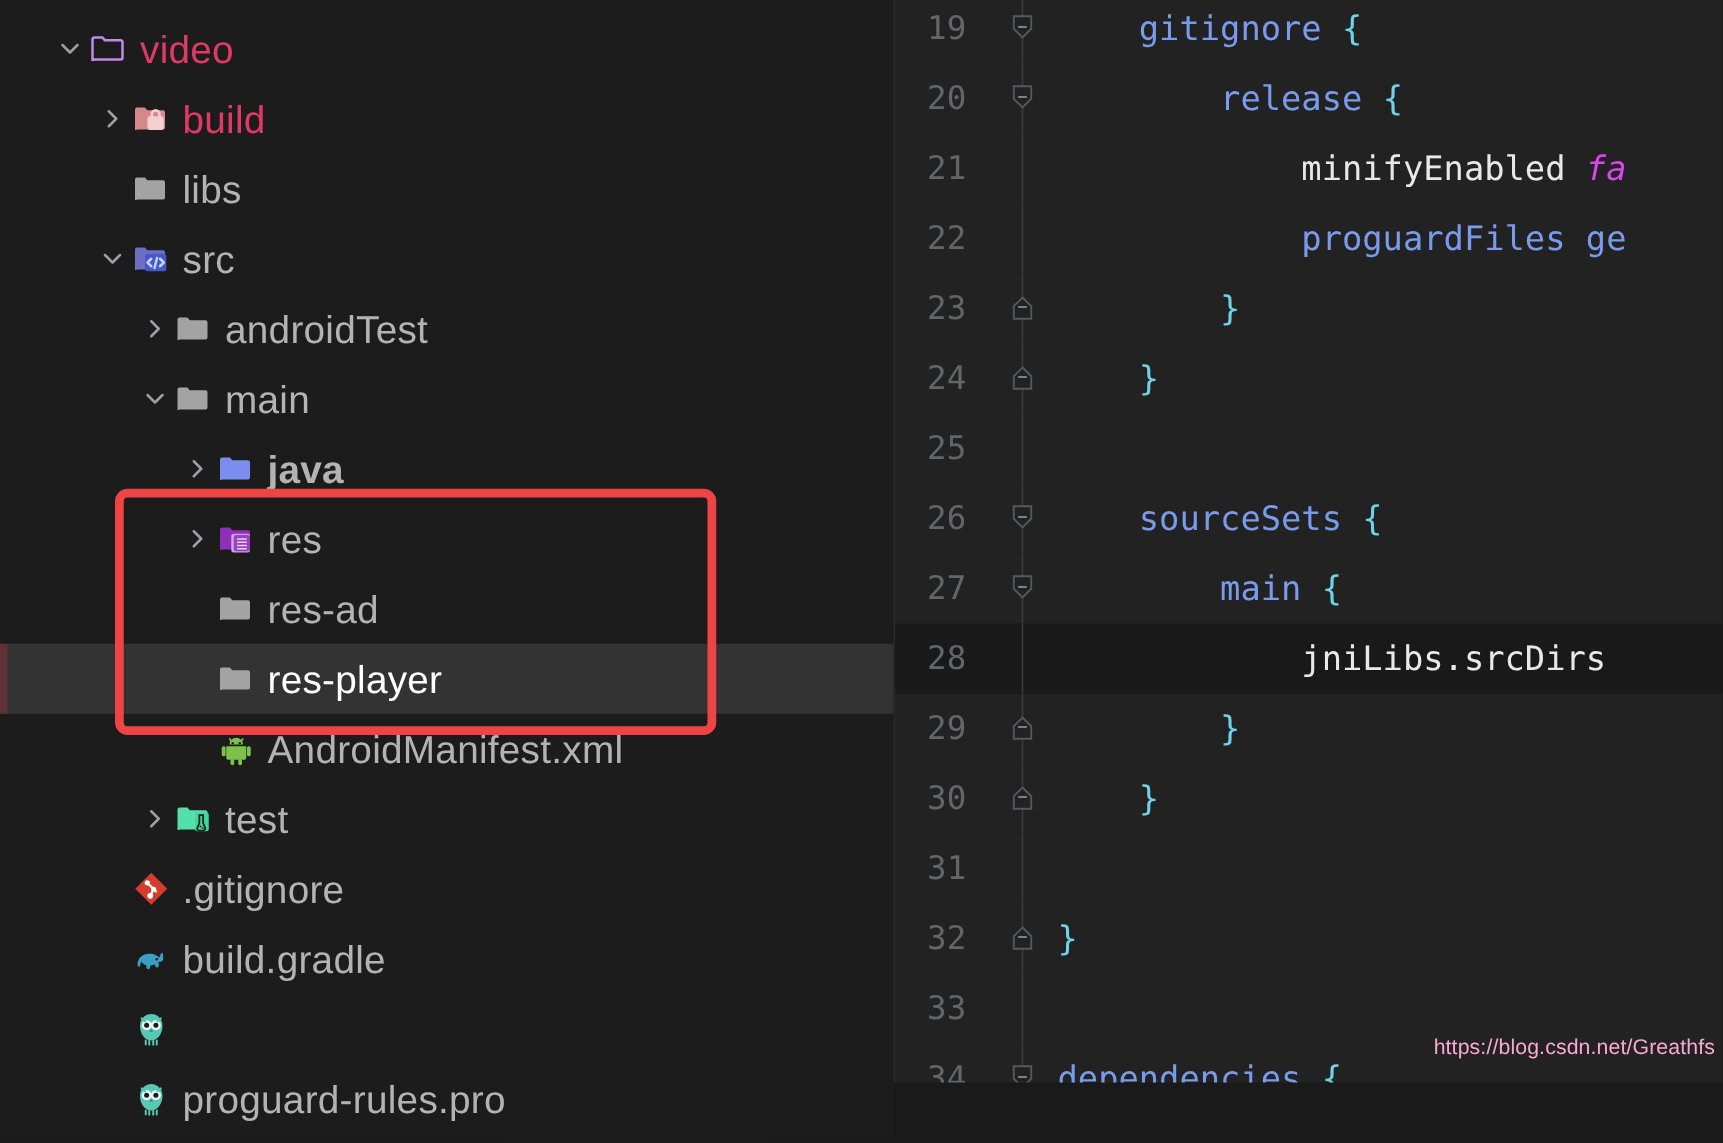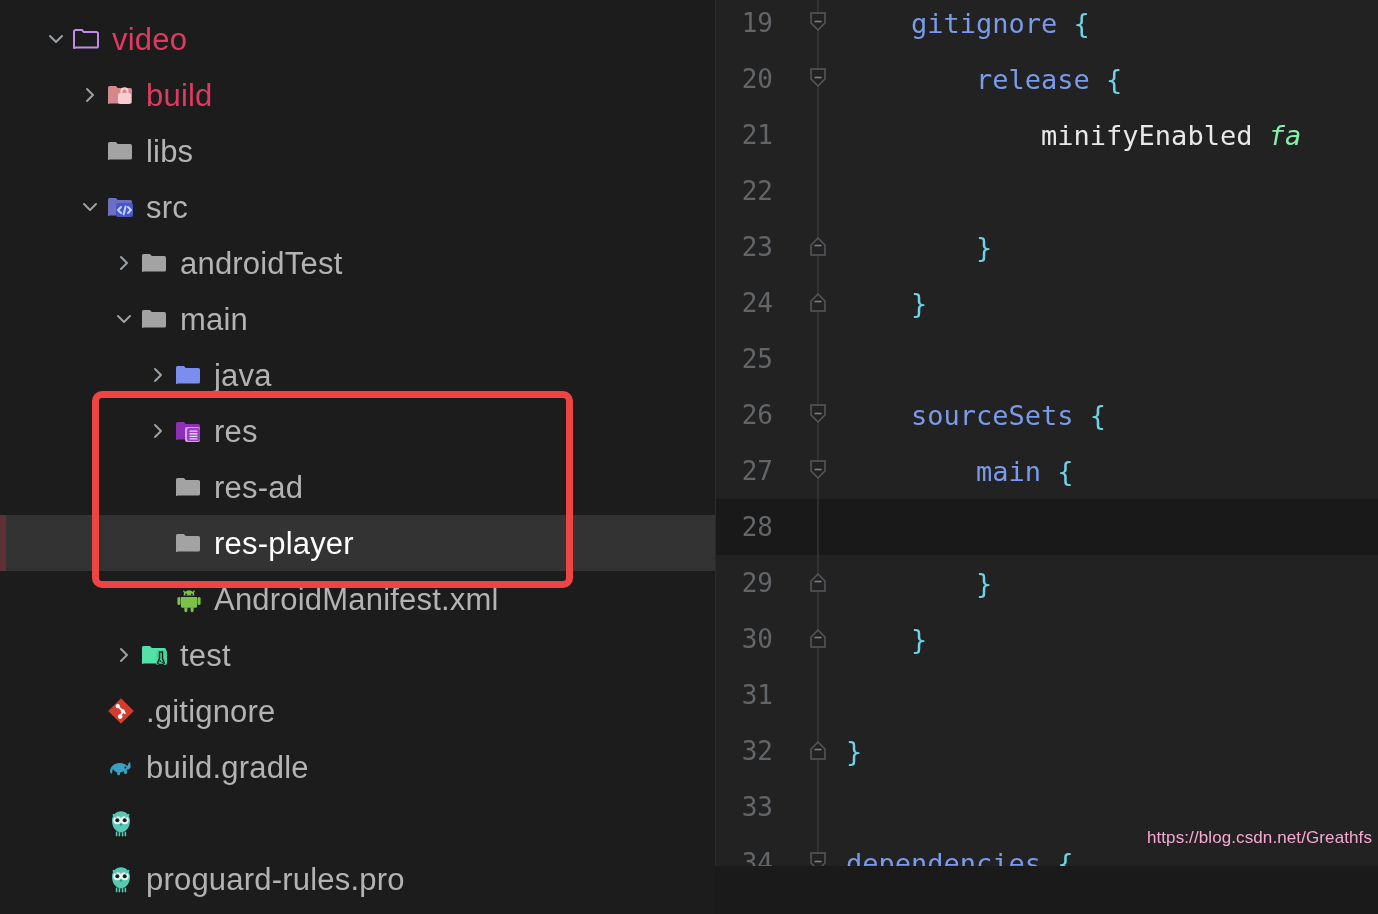--- a/index.html
+++ b/index.html
@@ -93,21 +93,21 @@
   .codetext {
     font-family: "DejaVu Sans Mono", monospace;
     font-size: 27px;
     white-space: pre;
     line-height: 1;
     color: #a9b7c6;
   }
   .tok-kw   { color: #7a9bec; }
   .tok-brace{ color: #6fd3e8; }
   .tok-plain{ color: #e8e8e8; }
-  .tok-const{ color: #86efac; font-style: italic; }
+  .tok-const{ color: #d946ef; font-style: italic; }
   .indent-guides { position: absolute; left: 0; top: 0; width: 663px; height: 914px; pointer-events: none; }
 
   #watermark {
     position: absolute;
     right: 6px; bottom: 18px;
     font-size: 17px;
     color: #f9a8d4;
     font-family: "Liberation Sans", sans-serif;
     letter-spacing: 0.1px;
   }
@@ -197,21 +197,21 @@
               <path d="M4 7l6 6 6-6" fill="none" stroke="#9aa0a6" stroke-width="2" stroke-linecap="round" stroke-linejoin="round"></path>
             </svg>
           </div>
           <div class="ficon">
             <svg width="32" height="32" viewBox="0 0 32 32">
               <path d="M3 8.5a1.6 1.6 0 0 1 1.6-1.6h6.3l1.9 2.2h12.6a1.6 1.6 0 0 1 1.6 1.6v12.2a1.6 1.6 0 0 1-1.6 1.6H4.6A1.6 1.6 0 0 1 3 24.9z" fill="#a3a3a3"></path>
             </svg>
           </div>
           <span class="flabel">main</span>
         </div>
-        <div class="tree-row" style="top: 347px;">
+        <div class="tree-row" style="top: 347px; font-weight: bold;">
           <div style="flex: 0 0 144px;"></div>
           <div class="chevron">
             <svg width="20" height="20" viewBox="0 0 20 20">
               <path d="M7 4l6 6-6 6" fill="none" stroke="#9aa0a6" stroke-width="2" stroke-linecap="round" stroke-linejoin="round"></path>
             </svg>
           </div>
           <div class="ficon">
             <svg width="32" height="32" viewBox="0 0 32 32">
               <path d="M3 8.5a1.6 1.6 0 0 1 1.6-1.6h6.3l1.9 2.2h12.6a1.6 1.6 0 0 1 1.6 1.6v12.2a1.6 1.6 0 0 1-1.6 1.6H4.6A1.6 1.6 0 0 1 3 24.9z" fill="#7b8ef0"></path>
             </svg>
@@ -397,20 +397,21 @@
           </div>
           <div class="codetext"><span class="tok-plain">            </span><span class="tok-plain">minifyEnabled</span><span class="tok-plain"> </span><span class="tok-const">fa</span></div>
         </div>
         <div class="code-line" style="top: 163px;">
           <div class="lineno">22</div>
           <div class="gutter">
             <svg width="28" height="56" viewBox="0 0 28 56">
               <path d="M14 0v56" stroke="#3a3a3a" stroke-width="1.4" fill="none"></path>
             </svg>
           </div>
+          <div class="codetext"><span class="tok-plain">            </span><span class="tok-kw">proguardFiles ge</span></div>
         </div>
         <div class="code-line" style="top: 219px;">
           <div class="lineno">23</div>
           <div class="gutter">
             <svg width="28" height="56" viewBox="0 0 28 56">
               <path d="M14 0v56" stroke="#3a3a3a" stroke-width="1.4" fill="none"></path>
               <path d="M14 19l7 7v10H7V26z" fill="#222" stroke="#55585c" stroke-width="1.5"></path>
               <path d="M10.5 26.5h7" stroke="#7d8186" stroke-width="1.6"></path>
             </svg>
           </div>
@@ -458,20 +459,21 @@
           </div>
           <div class="codetext"><span class="tok-plain">        </span><span class="tok-kw">main</span><span class="tok-plain"> </span><span class="tok-brace">{</span></div>
         </div>
         <div class="code-line current" style="top: 499px;">
           <div class="lineno">28</div>
           <div class="gutter">
             <svg width="28" height="56" viewBox="0 0 28 56">
               <path d="M14 0v56" stroke="#3a3a3a" stroke-width="1.4" fill="none"></path>
             </svg>
           </div>
+          <div class="codetext"><span class="tok-plain">            </span><span class="tok-plain">jniLibs.srcDirs</span></div>
         </div>
         <div class="code-line" style="top: 555px;">
           <div class="lineno">29</div>
           <div class="gutter">
             <svg width="28" height="56" viewBox="0 0 28 56">
               <path d="M14 0v56" stroke="#3a3a3a" stroke-width="1.4" fill="none"></path>
               <path d="M14 19l7 7v10H7V26z" fill="#222" stroke="#55585c" stroke-width="1.5"></path>
               <path d="M10.5 26.5h7" stroke="#7d8186" stroke-width="1.6"></path>
             </svg>
           </div>

